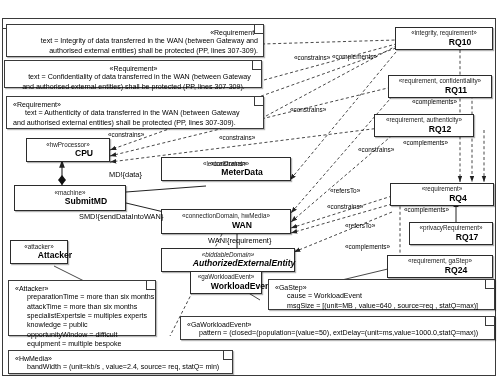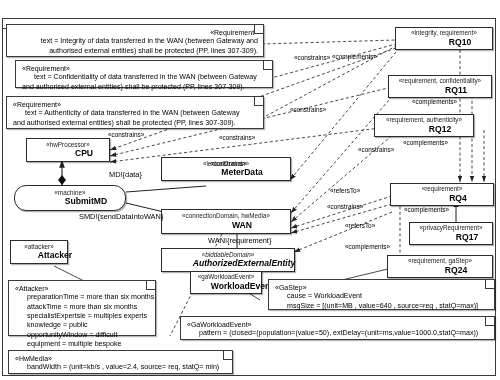--- a/index.html
+++ b/index.html
@@ -194,40 +194,40 @@
     <path d="M392,268 L300,290" fill="none" stroke="#333" stroke-width="0.9"></path>
   </svg>
 
   <div class="note" style="left:6px; top:24px; width:258px; height:33px;text-align:right;">
     <span class="fold2"></span>
     <span class="stereo">«Requirement»</span>
     <span class="line ind">text = Integrity of data transferred in the WAN (between Gateway and</span>
     <span class="line">authorised external entities) shall be protected (PP, lines 307-309).</span>
   </div>
 
-  <div class="note" style="left:15px; top:60px; width:258px; height:28px;">
+  <div class="note" style="left:4px; top:60px; width:258px; height:28px;text-align:center;">
     <span class="fold2"></span>
     <span class="stereo">«Requirement»</span>
     <span class="line ind">text = Confidentiality of data transferred in the WAN (between Gateway</span>
     <span class="line">and authorised external entities) shall be protected (PP, lines 307-309).</span>
   </div>
 
   <div class="note" style="left:6px; top:96px; width:258px; height:33px;">
     <span class="fold2"></span>
     <span class="stereo">«Requirement»</span>
     <span class="line ind">text = Authenticity of data transferred in the WAN (between Gateway</span>
     <span class="line">and authorised external entities) shall be protected (PP, lines 307-309).</span>
   </div>
 
   <div class="cls" style="left:26px; top:138px; width:84px; height:24px;">
     <span class="stereo">«hwProcessor»</span>
     <span class="nm">CPU</span>
   </div>
 
-  <div class="cls" style="left:14px; top:185px; width:112px; height:26px;border-radius:12px;">
+  <div class="cls" style="left:14px; top:185px; width:112px; height:26px;">
     <span class="stereo">«machine»</span>
     <span class="nm">SubmitMD</span>
   </div>
 
   <div class="cls" style="left:161px; top:157px; width:130px; height:24px;">
     <span class="stereo">«lexicalDomain»</span>
     <span class="nm">MeterData</span>
   </div>
 
   <div class="cls" style="left:161px; top:209px; width:130px; height:25px;">

